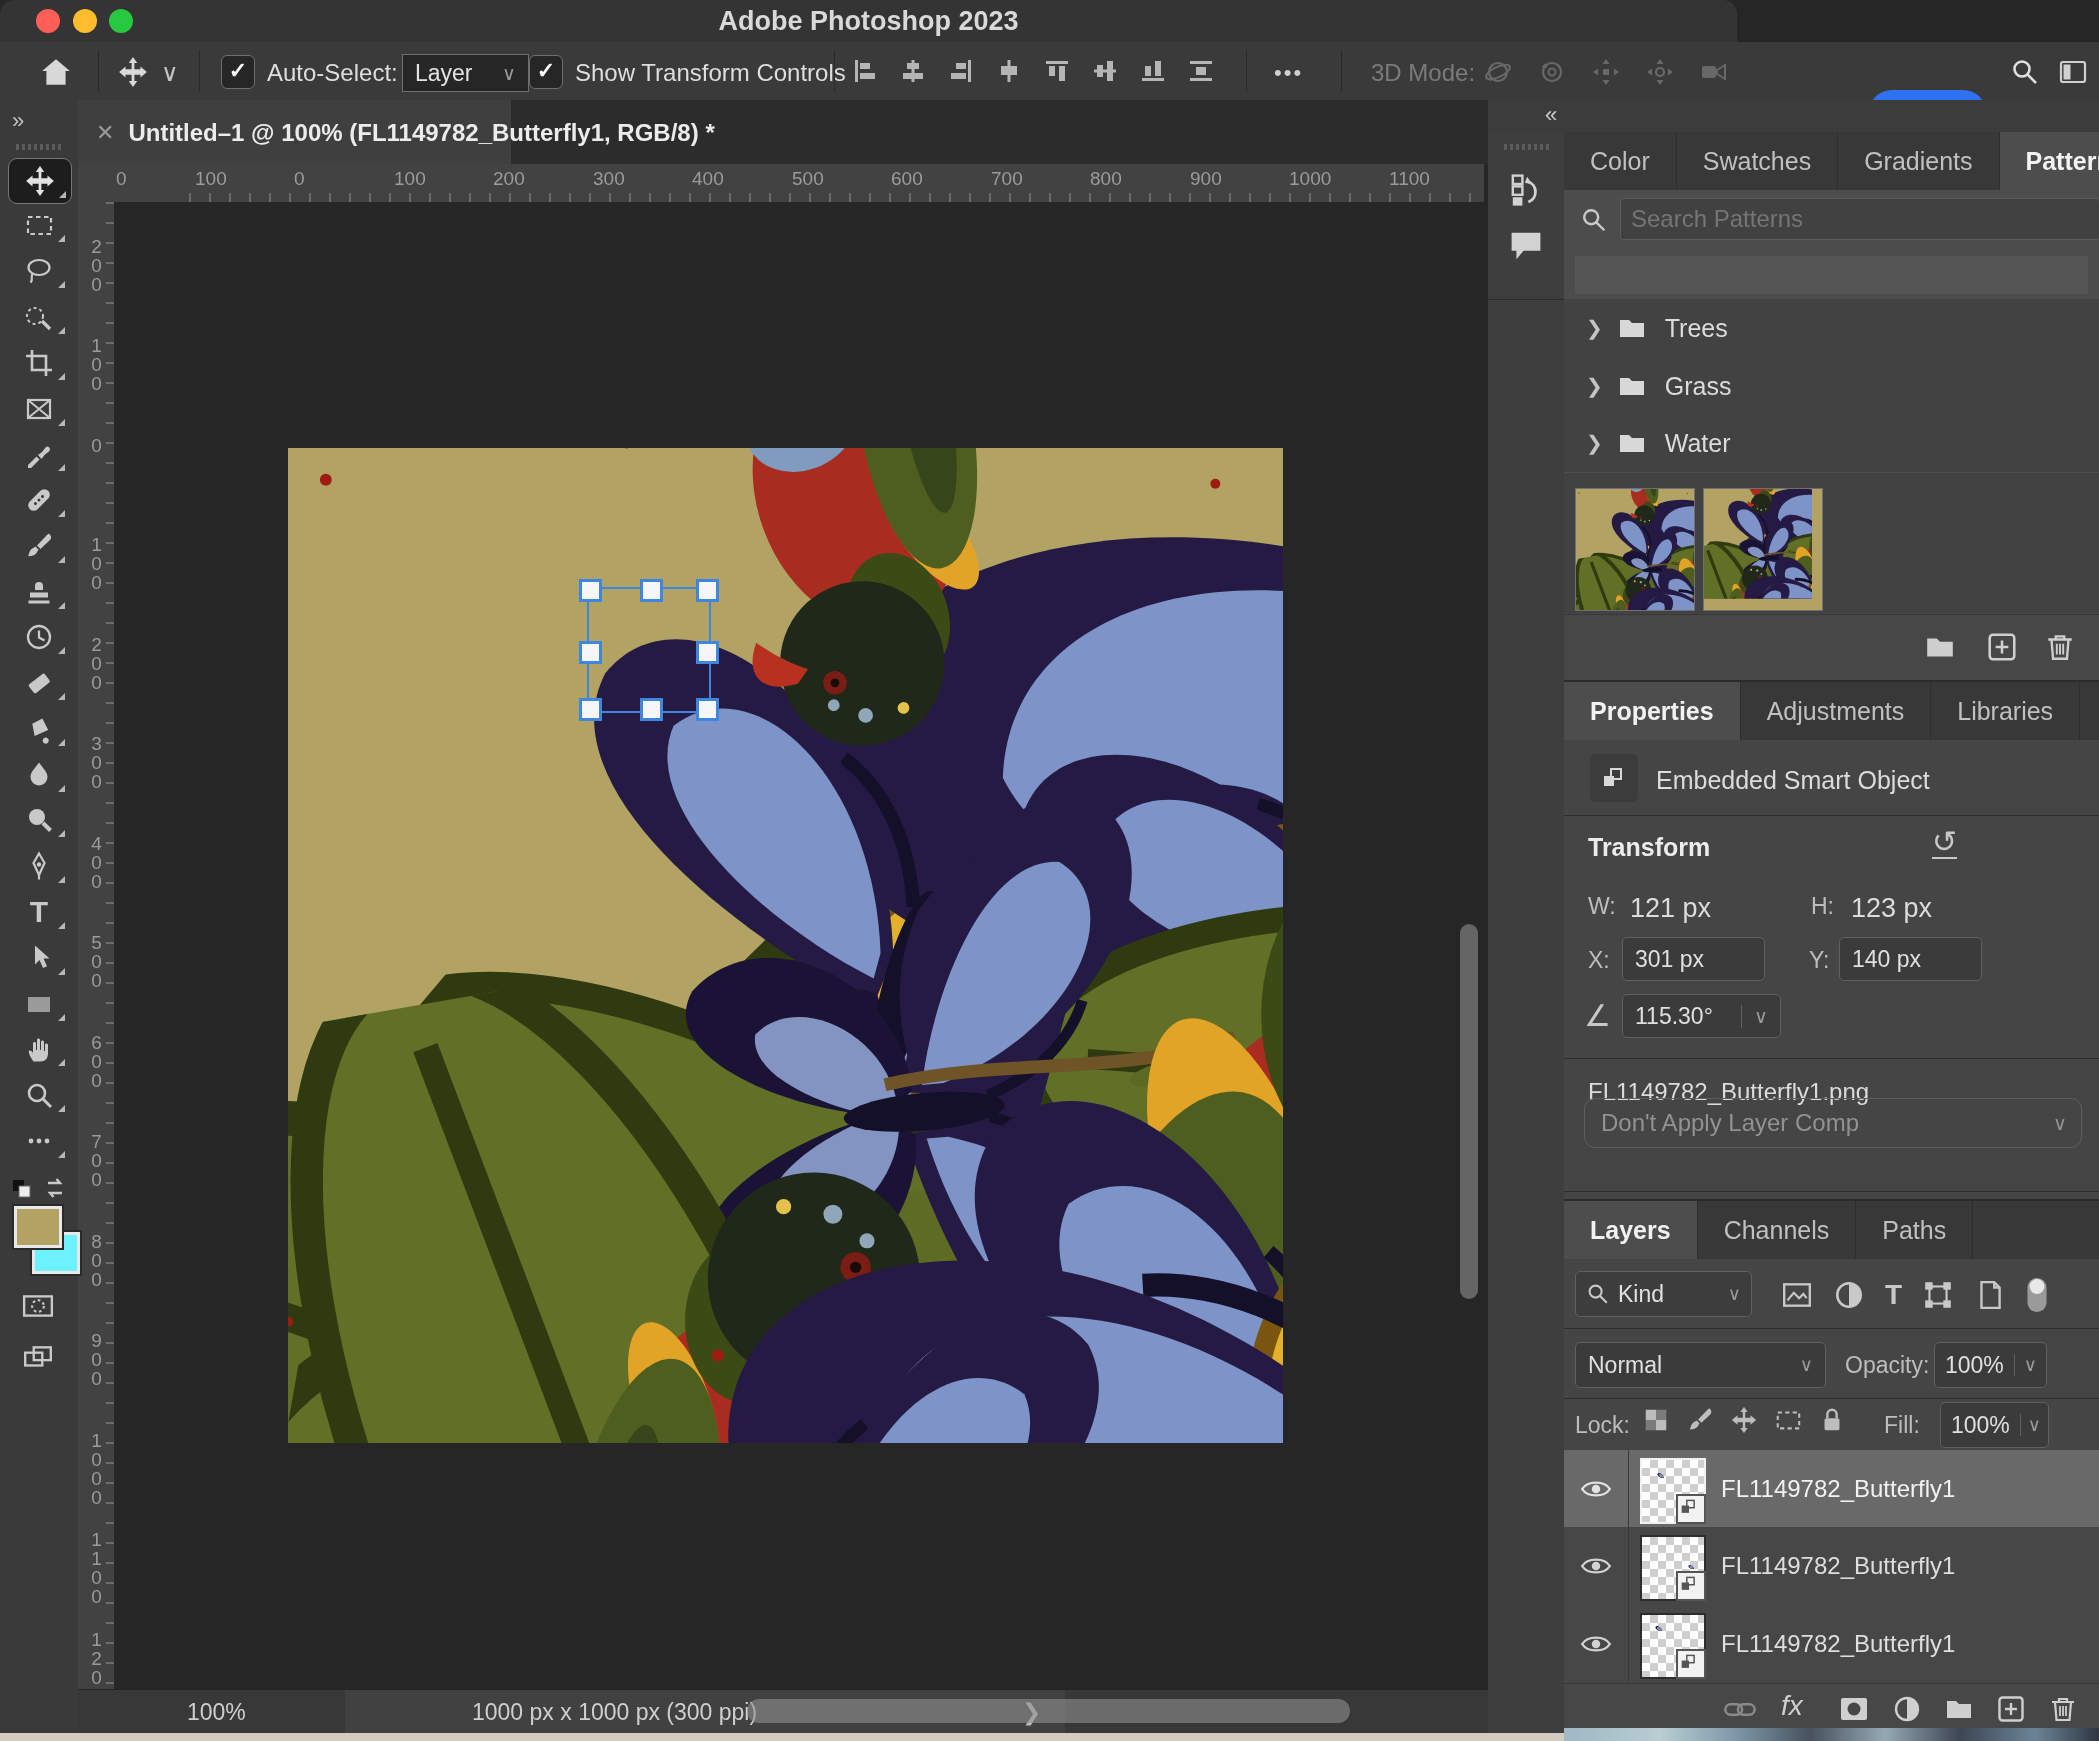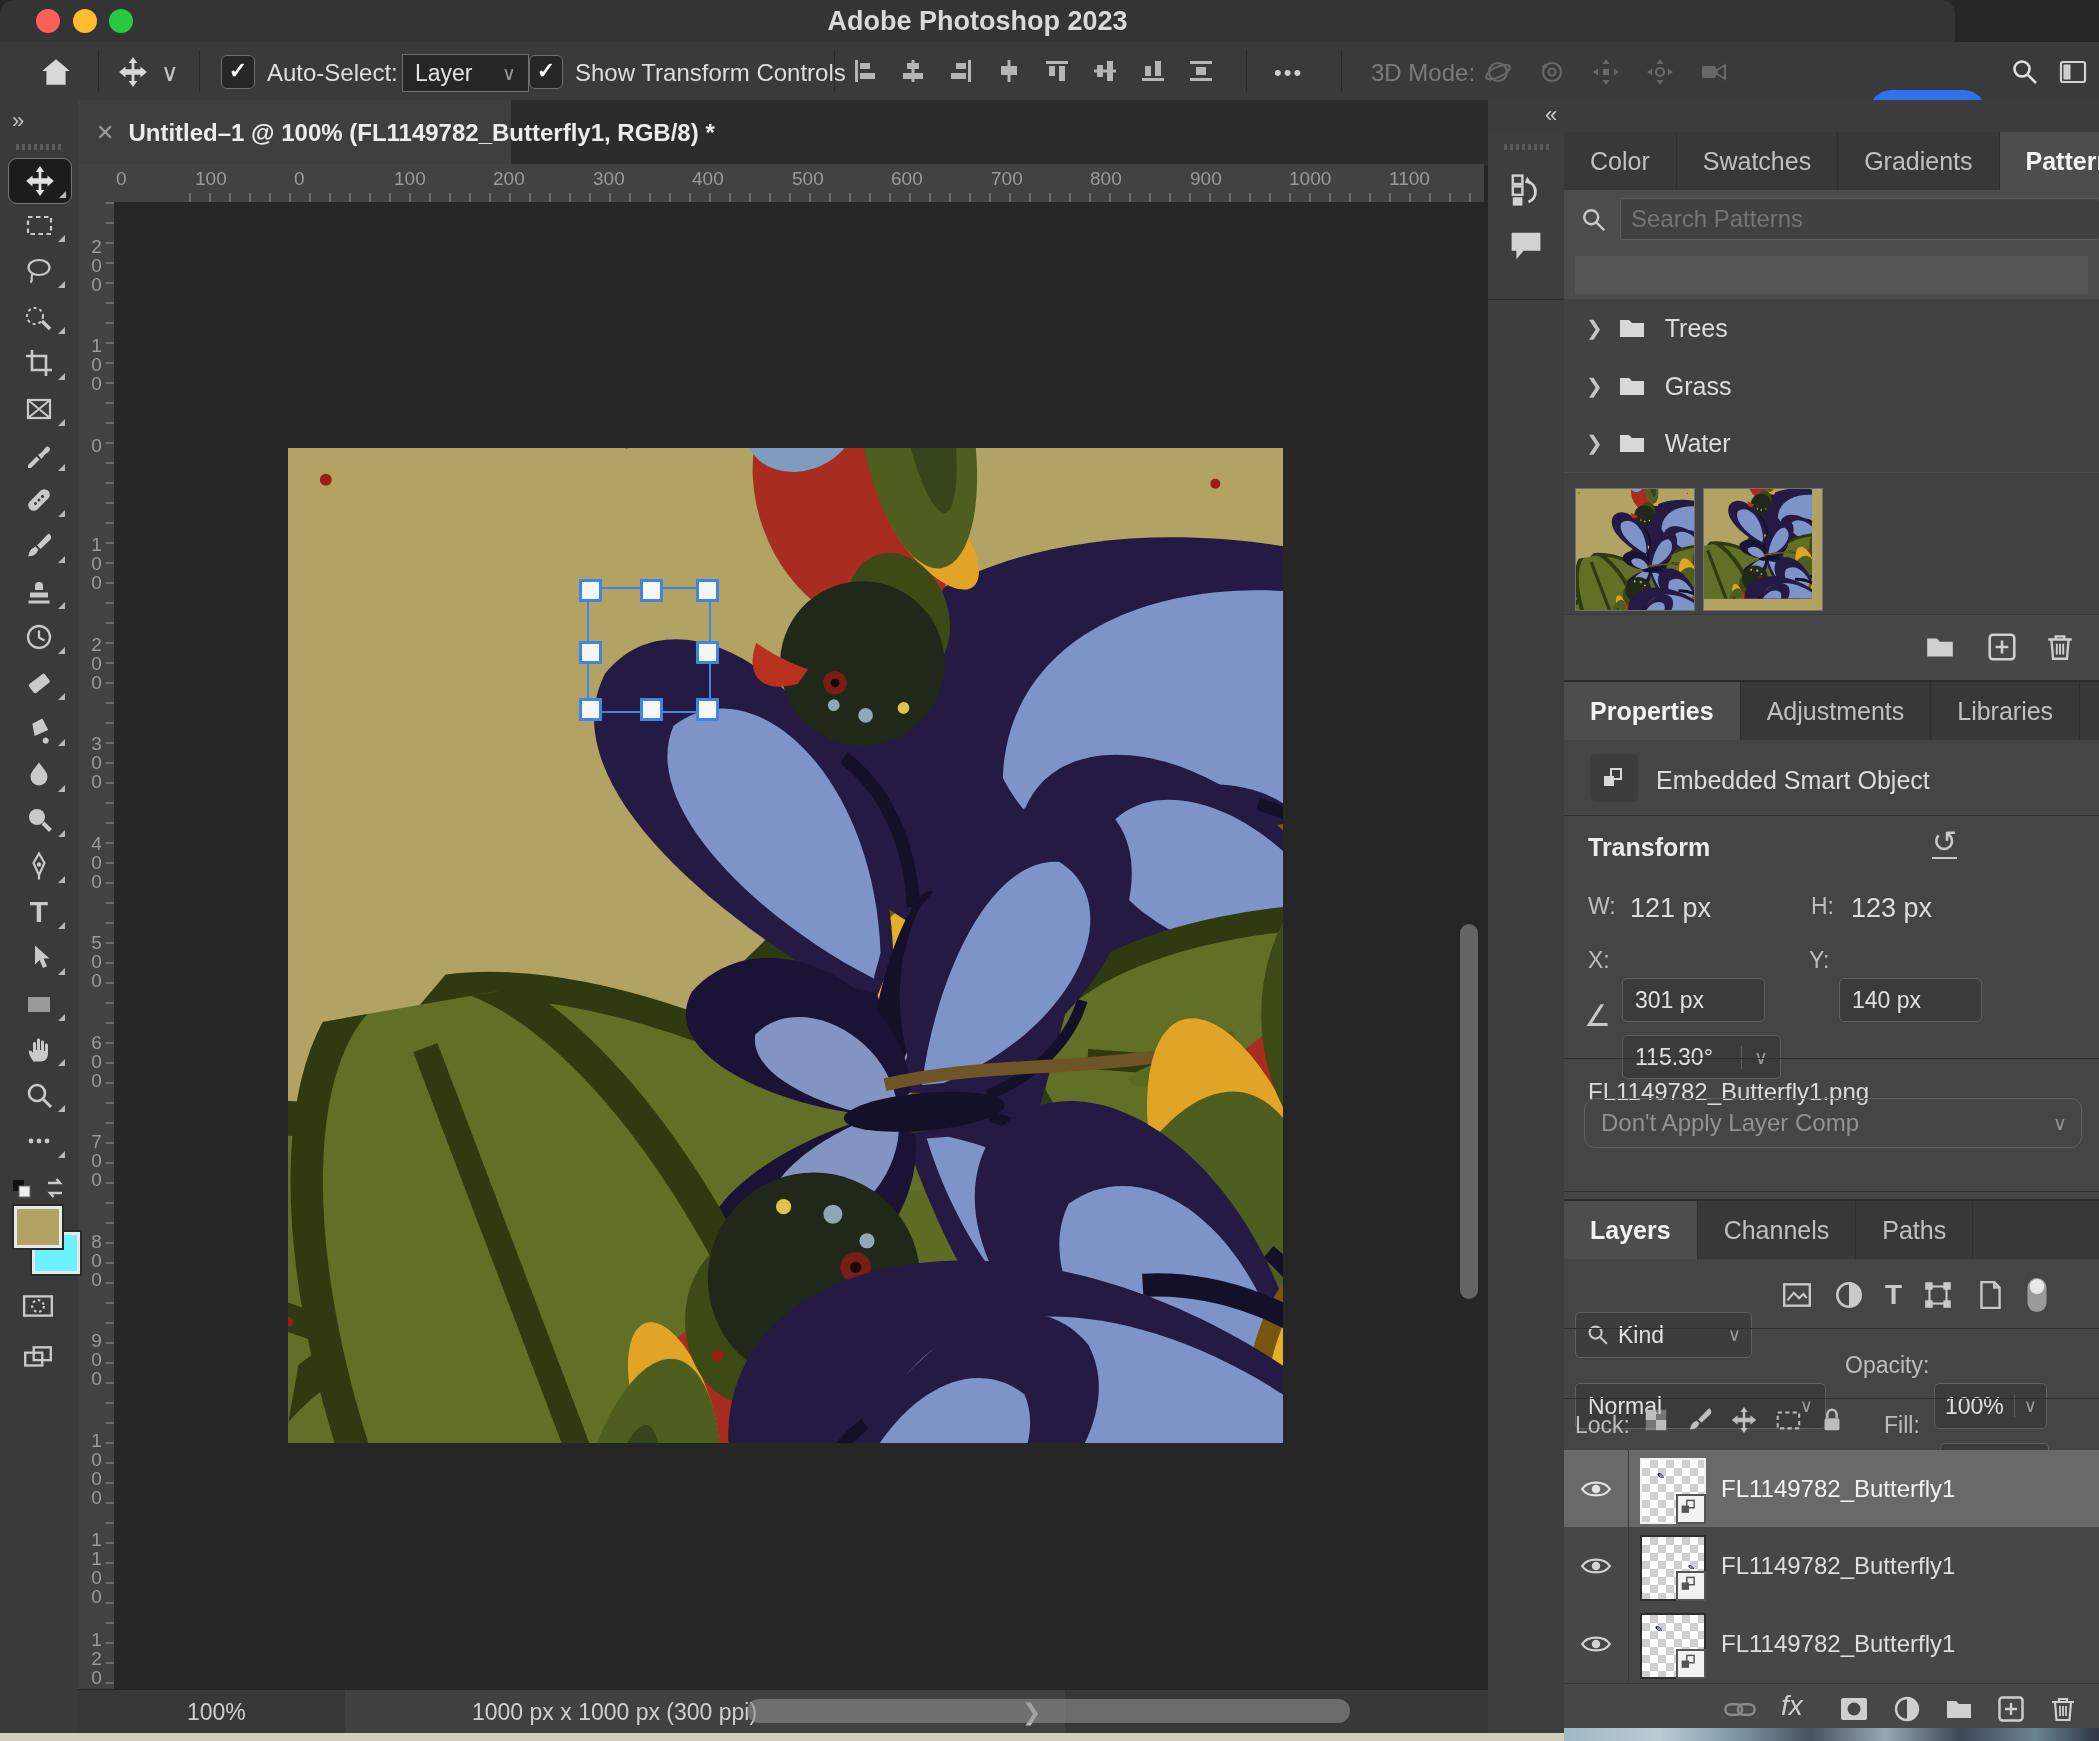--- a/index.html
+++ b/index.html
@@ -1,21 +1,21 @@
 <!DOCTYPE html>
 <html><head>
 <meta charset="utf-8">
 <style>
   html,body{margin:0;padding:0;background:#141414;}
   .app{position:relative;width:2099px;height:1741px;background:#262626;font-family:"Liberation Sans",sans-serif;overflow:hidden;color:#d6d6d6;-webkit-font-smoothing:antialiased;}
   .a{position:absolute;}
   .flex{display:flex;align-items:center;}
   svg{display:block;}
   
-  .titlebar{left:0;top:0;width:1955px;height:42px;background:#343434;border-bottom:1px solid #252525;border-radius:14px 14px 0 0;}
+  .titlebar{left:0;top:0;width:1737px;height:42px;background:#343434;border-bottom:1px solid #252525;border-radius:14px 14px 0 0;}
   .tl{width:24px;height:24px;border-radius:50%;top:9px;}
   .title{width:100%;top:6px;text-align:center;font-size:27px;font-weight:bold;color:#d9d9d9;}
   .optionsbar{left:0;top:42px;width:2099px;height:58px;background:#3a3a3a;border-bottom:1px solid #242424;}
   .vsep{top:8px;width:1px;height:42px;background:#2a2a2a;}
   .cb{width:32px;height:32px;top:13px;background:#262626;border:1px solid #6f6f6f;border-radius:6px;color:#fff;font-size:22px;text-align:center;line-height:30px;font-weight:bold;}
   .oblabel{top:17px;font-size:24px;color:#dedede;white-space:nowrap;}
   .obmut{color:#7b7b7b;}
   .dd{background:#262626;border:1px solid #6f6f6f;border-radius:0;color:#e3e3e3;font-size:23px;}
   .share{top:48px;width:117px;height:45px;background:#2e72f0;border-radius:23px;color:#fff;font-size:24px;font-weight:bold;text-align:center;line-height:45px;}
   
@@ -43,21 +43,21 @@
   .stext{font-size:23px;color:#cfcfcf;line-height:45px;}
   .sbarh{position:absolute;left:669px;top:9px;width:603px;height:24px;background:#8f8f8f;opacity:.6;border-radius:12px;}
   .sbarv{position:absolute;right:6px;top:722px;width:18px;height:375px;background:#8f8f8f;opacity:.6;border-radius:9px;}
   
   .dockhead{left:1488px;top:100px;width:612px;height:33px;background:#3c3c3c;border-bottom:1px solid #2b2b2b;}
   .dockstrip{left:1488px;top:132px;width:77px;height:1609px;background:#3e3e3e;border-right:1px solid #2b2b2b;}
   .rp{left:1564px;width:535px;background:#454545;}
   .ptabs{height:58px;background:#383838;display:flex;}
   .ptab{height:58px;display:flex;align-items:center;justify-content:center;font-size:25px;color:#c0c0c0;border-right:1px solid #2e2e2e;padding:0 26px;}
   .ptab.on{background:#4d4d4d;color:#f2f2f2;font-weight:bold;}
-  .inbox{background:#3b3b3b;border:1px solid #606060;border-radius:5px;color:#e0e0e0;font-size:23px;margin-top:41px;}
+  .inbox{background:#3b3b3b;border:1px solid #606060;border-radius:5px;color:#e0e0e0;font-size:23px;}
   .hair{position:absolute;left:0;width:535px;height:1px;background:#2e2e2e;}
   .lab{font-size:23px;color:#bdbdbd;white-space:nowrap;}
   .val{font-size:27px;color:#dcdcdc;white-space:nowrap;}
   .listrow{position:absolute;left:0;width:535px;height:58px;border-bottom:1px solid #4e4e4e;display:flex;align-items:center;background:#424242;}
   .thumbp{position:absolute;top:0;width:118px;height:121px;border:1px solid #707070;overflow:hidden;background:#b2a263;}
   .chk{background:conic-gradient(#cfcfcf 90deg,#fff 90deg 180deg,#cfcfcf 180deg 270deg,#fff 270deg) 0 0/16px 16px;}
   .lrow{position:absolute;left:0;width:535px;height:78px;background:#474747;border-bottom:1px solid #3a3a3a;}
   .lrow.sel{background:#696969;}
   .eyez{position:absolute;left:0;top:0;width:64px;height:78px;border-right:1px solid #3a3a3a;display:flex;align-items:center;justify-content:center;}
   .lthumb{position:absolute;left:76px;top:8px;width:62px;height:62px;border:2px solid #2d2d2d;}

